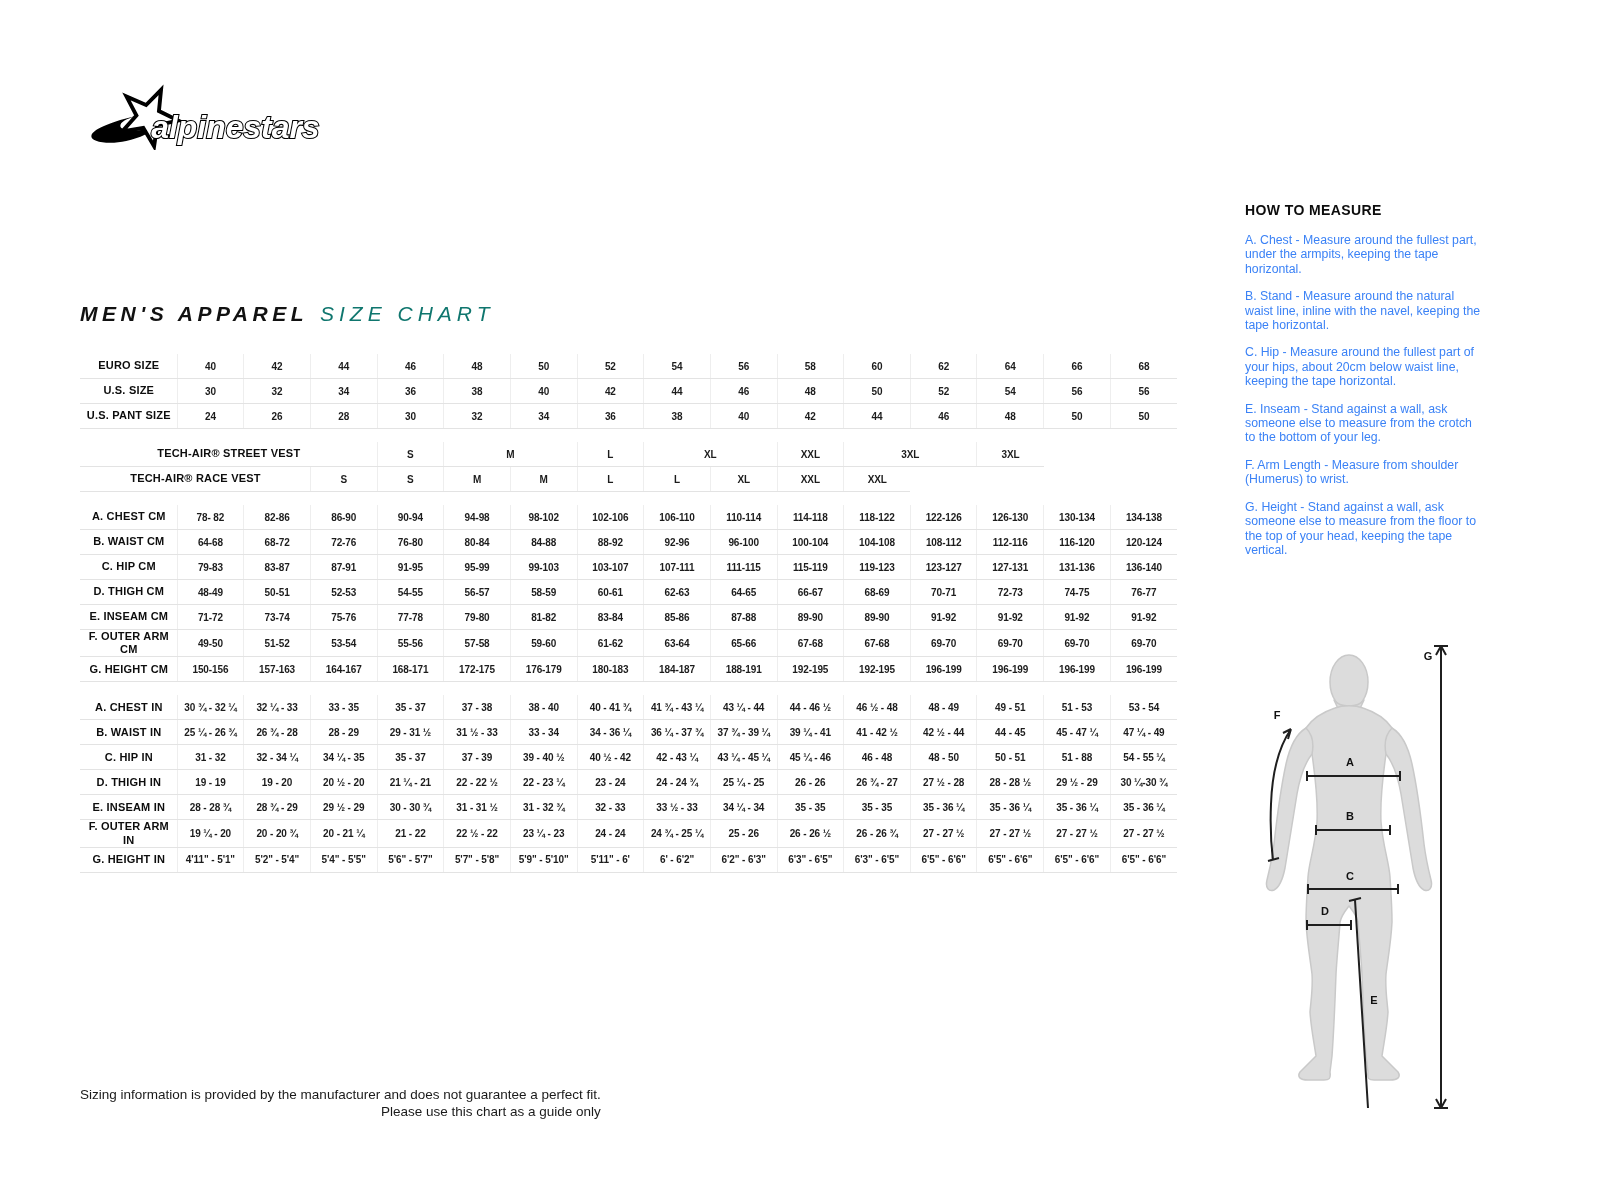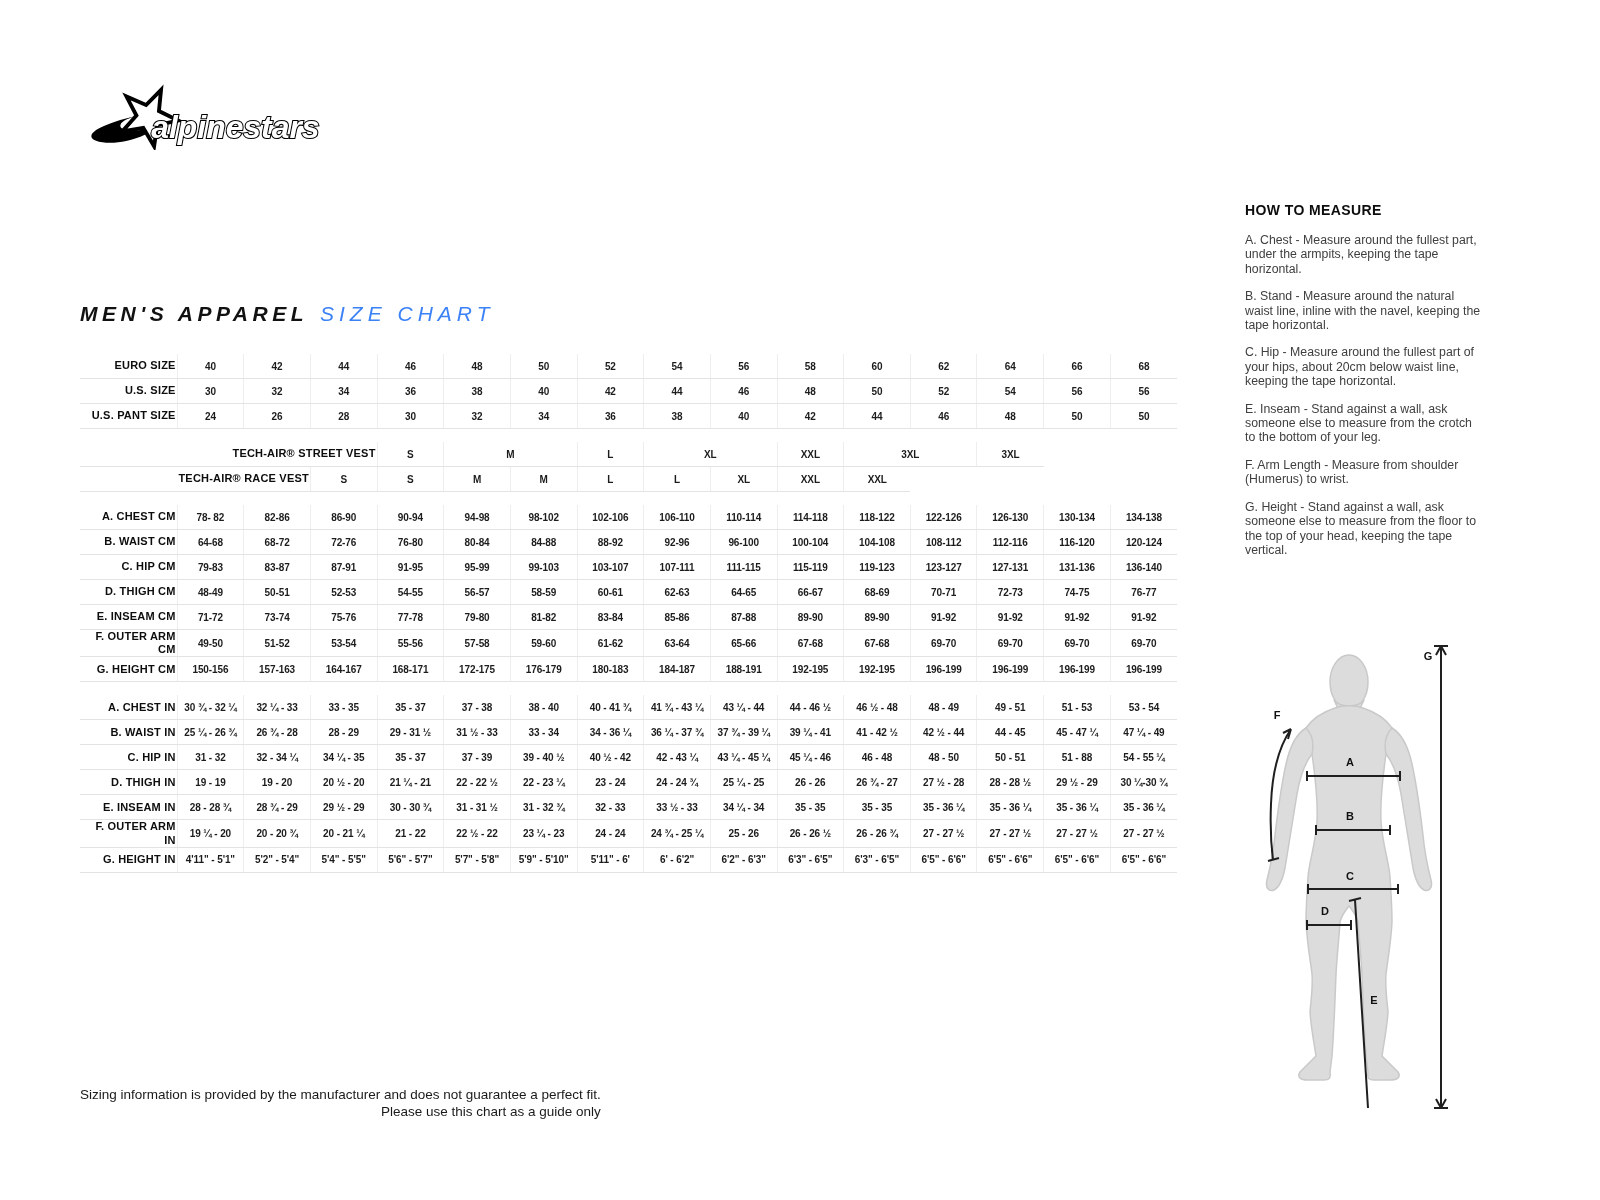--- a/index.html
+++ b/index.html
@@ -5,37 +5,37 @@
   html,body{margin:0;padding:0;background:#fff;}
   .page{position:relative;width:1600px;height:1200px;background:#fff;overflow:hidden;
         font-family:"Liberation Sans", sans-serif;color:#111;}
 
   
   .logo{position:absolute;left:76px;top:80px;}
 
   
   .title{position:absolute;left:80px;top:302px;font-style:italic;font-size:21px;white-space:nowrap;}
   .title .main{font-weight:bold;letter-spacing:4.5px;color:#111;}
-  .title .sub{font-weight:normal;letter-spacing:5px;color:#3b82f6;margin-left:12px;}
+  .title .sub{font-weight:normal;letter-spacing:5px;color:#0f766e;margin-left:12px;}
 
   
   .table-wrap{position:absolute;left:80px;top:354px;width:1097px;}
   table.sizes{border-collapse:collapse;table-layout:fixed;width:1097px;}
   table.sizes td{height:24px;text-align:center;vertical-align:middle;
     font-size:10px;font-weight:bold;color:#1c1c1c;letter-spacing:-0.1px;white-space:nowrap;
     border-bottom:1px solid #e3e3e3;border-left:1px solid #eeeeee;padding:0 1px;}
-  table.sizes td.rowlabel{text-align:right;font-size:11px;letter-spacing:0.2px;border-left:none;
+  table.sizes td.rowlabel{text-align:center;font-size:11px;letter-spacing:0.2px;border-left:none;
     padding-left:2px;white-space:normal;line-height:1.2;color:#0d0d0d;}
   table.sizes tr.spacer td{border:none;height:13px;}
   table.sizes td.blank{border:none;}
 
   
   .howto{position:absolute;left:1245px;top:202px;width:238px;}
   .howto h3{margin:0 0 15px 0;font-size:14px;letter-spacing:0.4px;font-weight:bold;color:#0d0d0d;}
-  .howto p{margin:0 0 13px 0;font-size:12.3px;line-height:14.4px;color:#404040;}
+  .howto p{margin:0 0 13px 0;font-size:12.3px;line-height:14.4px;color:#3b82f6;}
 
   
   .figure{position:absolute;left:1228px;top:622px;width:332px;height:492px;}
 
   
   .disclaimer{position:absolute;left:80px;top:1086px;font-size:13.5px;line-height:17px;color:#1a1a1a;text-align:right;}
 </style>
 </head>
 <body>
 

